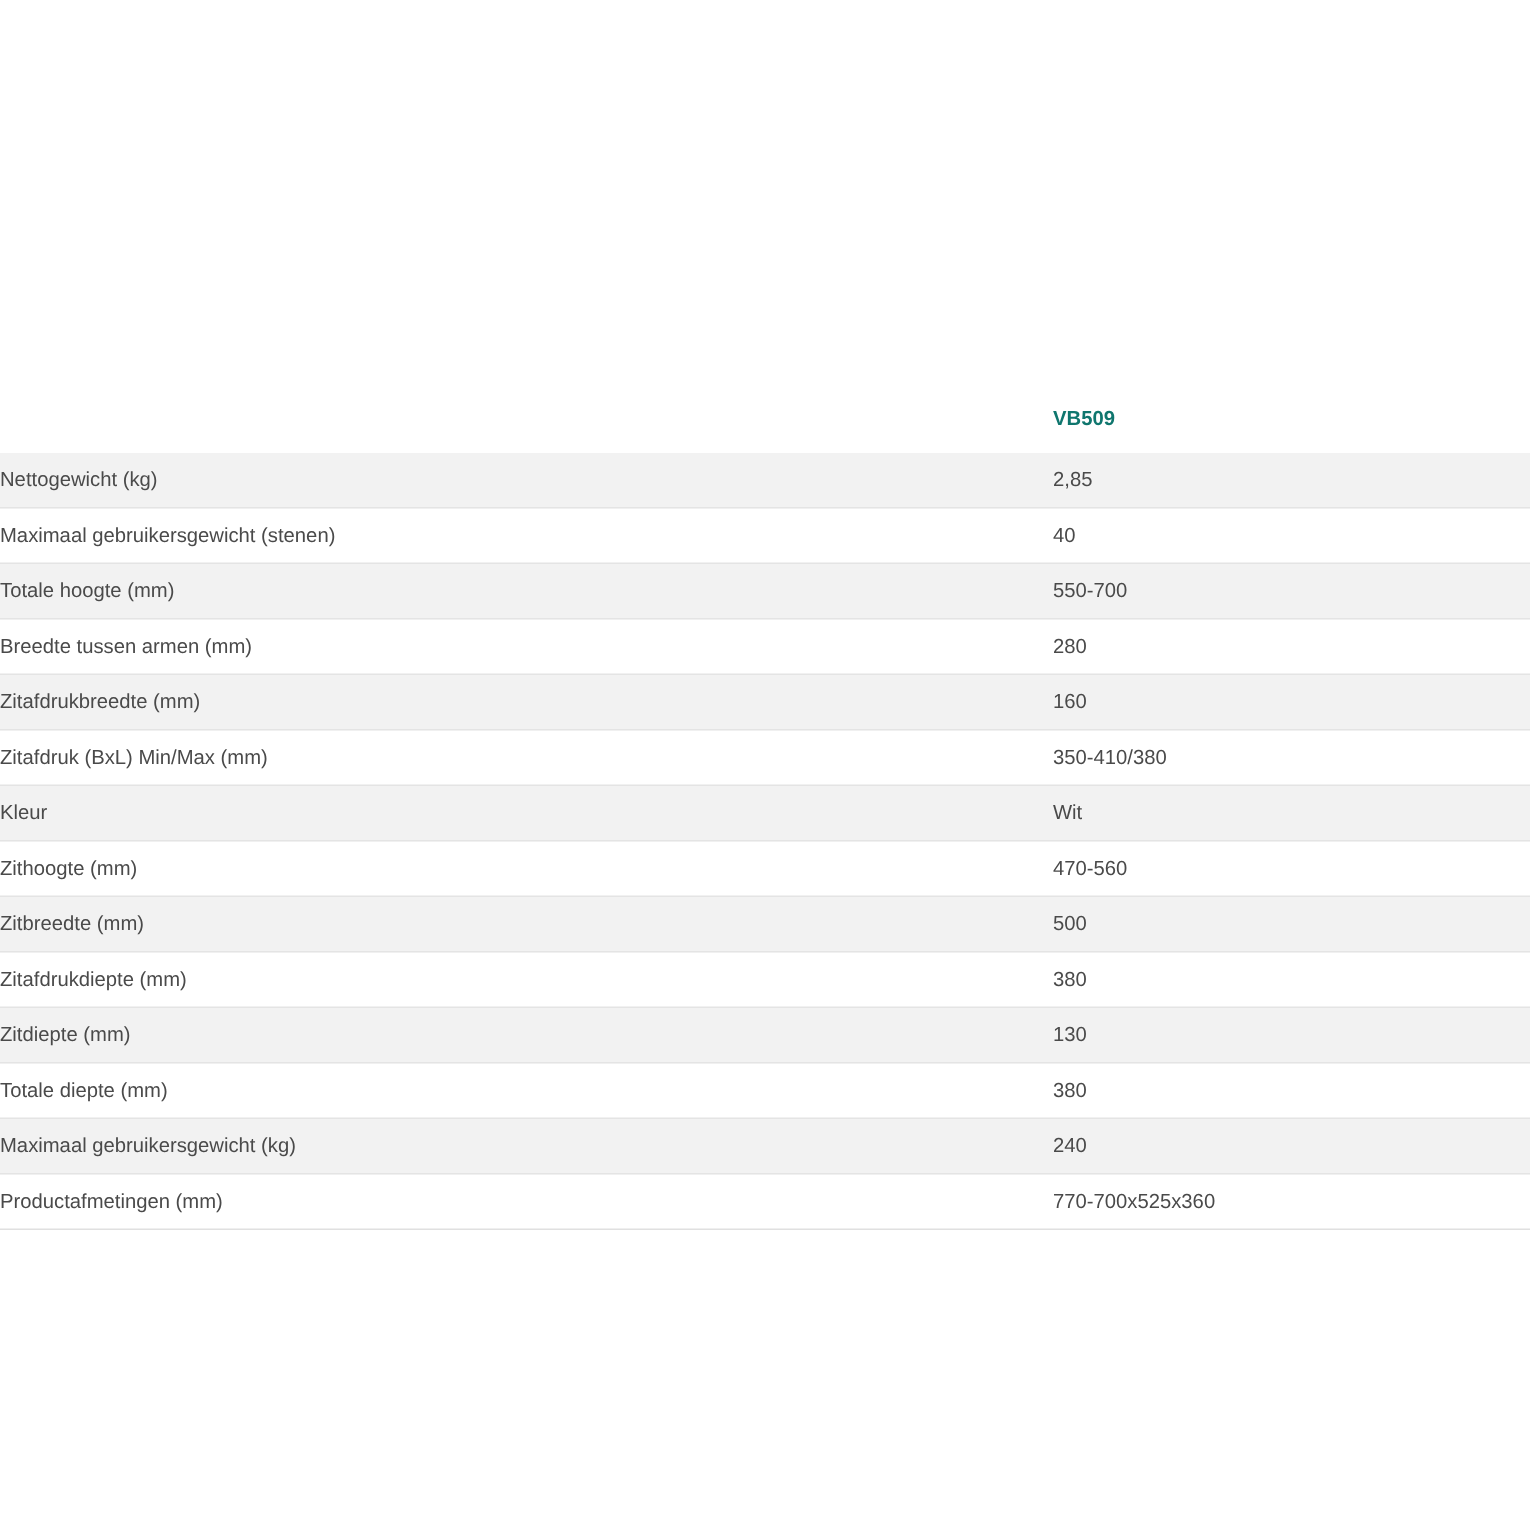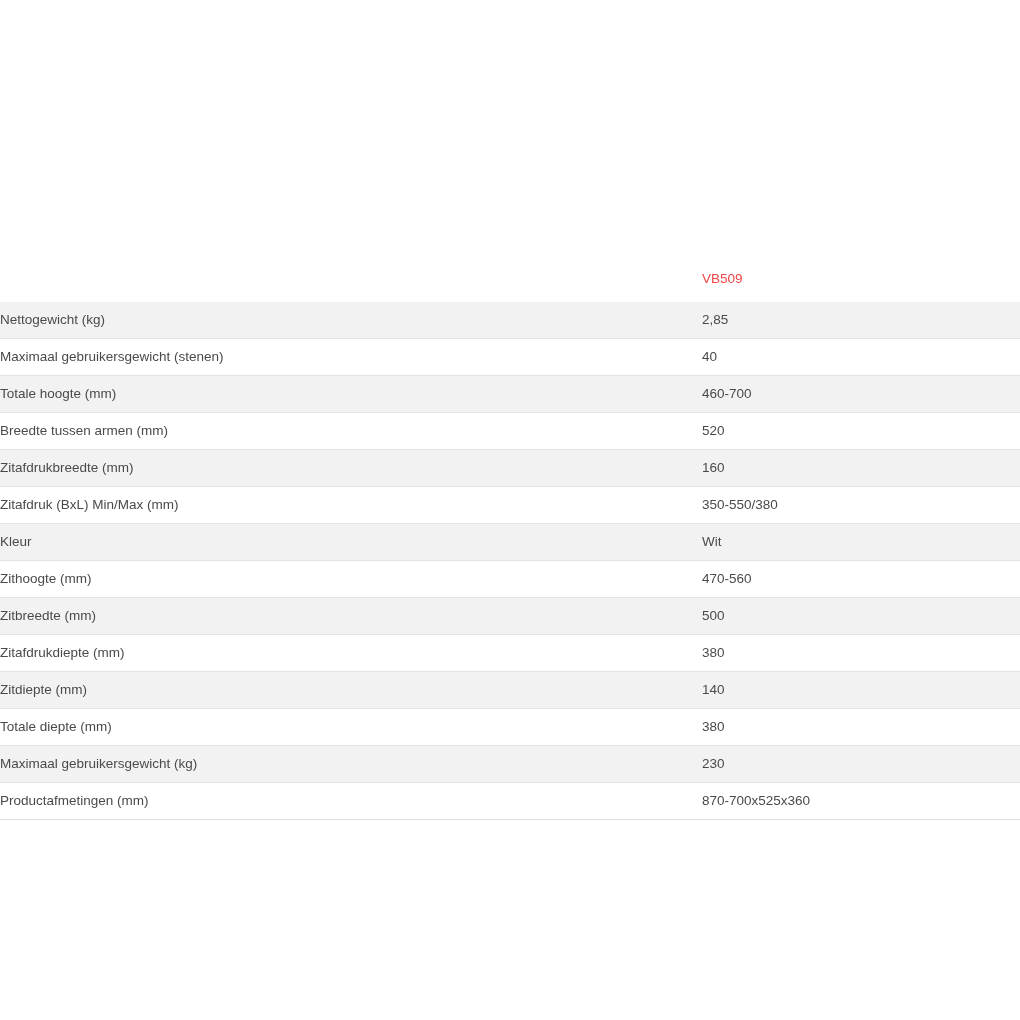--- a/index.html
+++ b/index.html
@@ -57,22 +57,22 @@
   table.spec-table td.cell-label {
     padding-left: 42px;
   }
 
   table.spec-table th.head-value,
   table.spec-table td.cell-value {
     padding-left: 12px;
   }
 
   table.spec-table thead th {
-    font-weight: normal;
-    color: #ef4444;
+    font-weight: bold;
+    color: #0f766e;
     font-size: 13.5px;
     padding-top: 12px;
     padding-bottom: 14px;
     background: #ffffff;
   }
 
   table.spec-table tbody tr.row-odd {
     background: #f2f2f2;
   }
   table.spec-table tbody tr.row-even {
@@ -108,63 +108,63 @@
         <tr class="row-odd">
           <td class="cell-label">Nettogewicht (kg)</td>
           <td class="cell-value">2,85</td>
         </tr>
         <tr class="row-even">
           <td class="cell-label">Maximaal gebruikersgewicht (stenen)</td>
           <td class="cell-value">40</td>
         </tr>
         <tr class="row-odd">
           <td class="cell-label">Totale hoogte (mm)</td>
-          <td class="cell-value">460-700</td>
+          <td class="cell-value">550-700</td>
         </tr>
         <tr class="row-even">
           <td class="cell-label">Breedte tussen armen (mm)</td>
-          <td class="cell-value">520</td>
+          <td class="cell-value">280</td>
         </tr>
         <tr class="row-odd">
           <td class="cell-label">Zitafdrukbreedte (mm)</td>
           <td class="cell-value">160</td>
         </tr>
         <tr class="row-even">
           <td class="cell-label">Zitafdruk (BxL) Min/Max (mm)</td>
-          <td class="cell-value">350-550/380</td>
+          <td class="cell-value">350-410/380</td>
         </tr>
         <tr class="row-odd">
           <td class="cell-label">Kleur</td>
           <td class="cell-value">Wit</td>
         </tr>
         <tr class="row-even">
           <td class="cell-label">Zithoogte (mm)</td>
           <td class="cell-value">470-560</td>
         </tr>
         <tr class="row-odd">
           <td class="cell-label">Zitbreedte (mm)</td>
           <td class="cell-value">500</td>
         </tr>
         <tr class="row-even">
           <td class="cell-label">Zitafdrukdiepte (mm)</td>
           <td class="cell-value">380</td>
         </tr>
         <tr class="row-odd">
           <td class="cell-label">Zitdiepte (mm)</td>
-          <td class="cell-value">140</td>
+          <td class="cell-value">130</td>
         </tr>
         <tr class="row-even">
           <td class="cell-label">Totale diepte (mm)</td>
           <td class="cell-value">380</td>
         </tr>
         <tr class="row-odd">
           <td class="cell-label">Maximaal gebruikersgewicht (kg)</td>
-          <td class="cell-value">230</td>
+          <td class="cell-value">240</td>
         </tr>
         <tr class="row-even">
           <td class="cell-label">Productafmetingen (mm)</td>
-          <td class="cell-value">870-700x525x360</td>
+          <td class="cell-value">770-700x525x360</td>
         </tr>
       </tbody>
     </table>
   </div>
 
 </div>
 
 </body></html>

